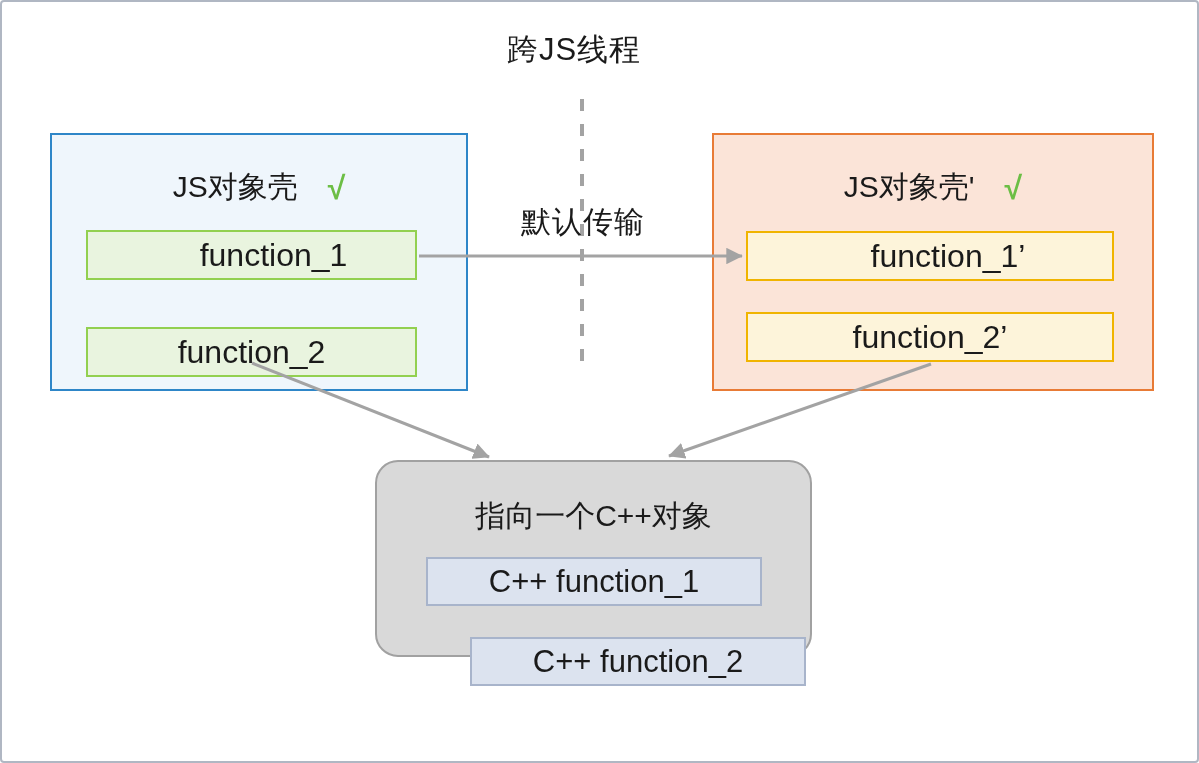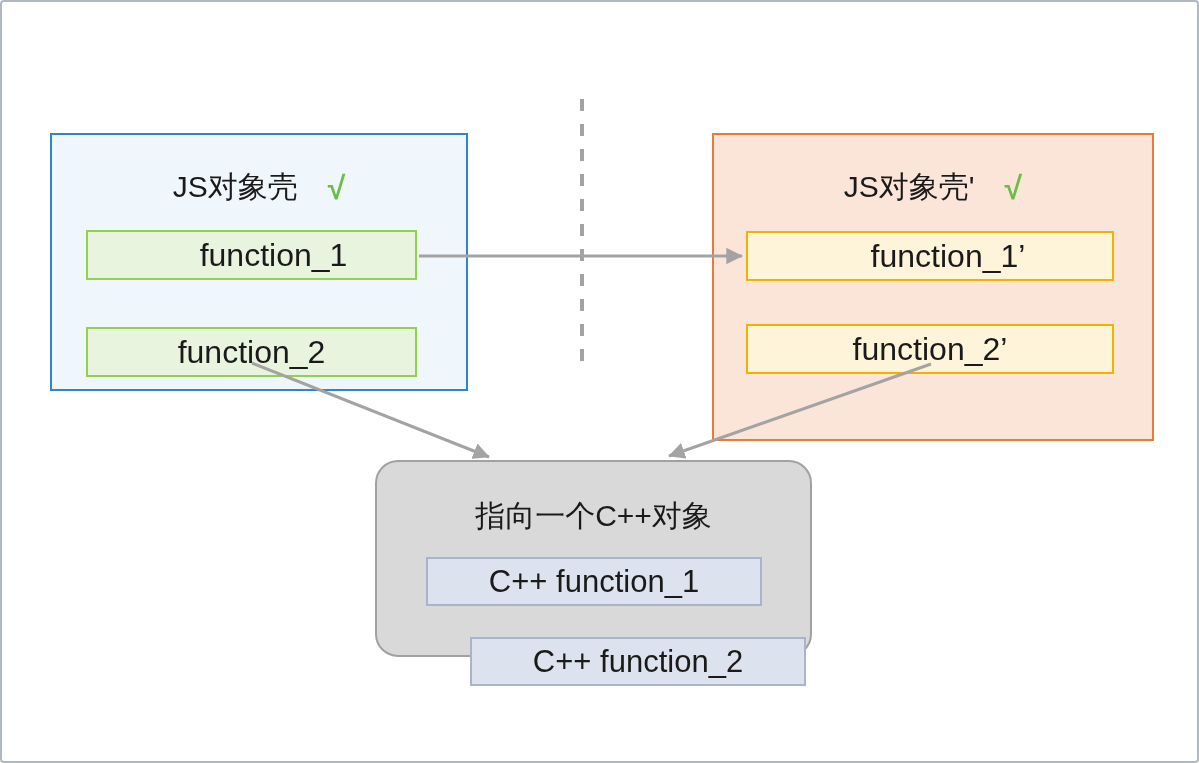--- a/index.html
+++ b/index.html
@@ -55,21 +55,21 @@
 
   .panel { position: absolute; }
 
   .left-panel {
     left: 48px; top: 131px; width: 418px; height: 258px;
     background: var(--left-panel-bg, #EFF6FC);
     border: 2px solid var(--left-panel-border, #2E86C8);
   }
 
   .right-panel {
-    left: 710px; top: 131px; width: 442px; height: 308px;
+    left: 710px; top: 131px; width: 442px; height: 258px;
     background: var(--right-panel-bg, #FBE4D8);
     border: 2px solid var(--right-panel-border, #E87B36);
   }
 
   .panel-title-row {
     position: absolute;
     left: 0; top: 32px; width: 100%;
     display: flex;
     justify-content: center;
     align-items: center;
@@ -98,21 +98,21 @@
   }
   .left-panel .item-1 { top: 95px; padding-left: 44px; }
   .left-panel .item-2 { top: 192px; }
 
   .yellow-item {
     left: 32px; width: 368px; height: 50px;
     background: var(--yellow-item-bg, #FDF4DA);
     border: 2px solid var(--yellow-item-border, #F0B400);
   }
   .right-panel .item-1 { top: 96px; padding-left: 36px; }
-  .right-panel .item-2 { top: 177px; margin-top: 12px; }
+  .right-panel .item-2 { top: 177px; }
 
   .cpp-panel {
     left: 373px; top: 458px; width: 437px; height: 197px;
     background: var(--gray-panel-bg, #D9D9D9);
     border: 2px solid var(--gray-panel-border, #A1A1A1);
     border-radius: 23px;
   }
   .cpp-panel .panel-title-row { top: 34px; font-size: 30px; gap: 0; }
   .cpp-item {
     left: 49px; width: 336px; height: 49px;
@@ -121,33 +121,35 @@
     font-size: 31px;
   }
   .cpp-panel .item-1 { top: 95px; }
   .cpp-panel .item-2 { top: 175px; margin-left: 44px; }
 </style>
 </head>
 <body>
 
 <div class="canvas">
 
+  <div class="main-title">跨JS线程</div>
 
   <svg class="overlay" width="1199" height="763" viewBox="0 0 1199 763" xmlns="http://www.w3.org/2000/svg">
     <defs>
       <marker id="arrowhead" viewBox="0 0 10 10" refX="9.5" refY="5" markerWidth="5.5" markerHeight="5.5" orient="auto-start-reverse">
         <path d="M 0 0 L 10 5 L 0 10 z" class="arrowhead-shape"></path>
       </marker>
     </defs>
     <line class="dashed-line" x1="580" y1="97" x2="580" y2="365"></line>
     <line class="arrow-line" x1="417" y1="254" x2="740" y2="254" marker-end="url(#arrowhead)"></line>
     <line class="arrow-line" x1="250" y1="361" x2="487" y2="455" marker-end="url(#arrowhead)"></line>
     <line class="arrow-line" x1="929" y1="362" x2="667" y2="454" marker-end="url(#arrowhead)"></line>
   </svg>
 
+  <div class="transfer-label">默认传输</div>
 
   <div class="panel left-panel">
     <div class="panel-title-row">
       <span>JS对象壳</span>
       <span class="checkmark">√</span>
     </div>
     <div class="item green-item item-1">function_1</div>
     <div class="item green-item item-2">function_2</div>
   </div>
 

